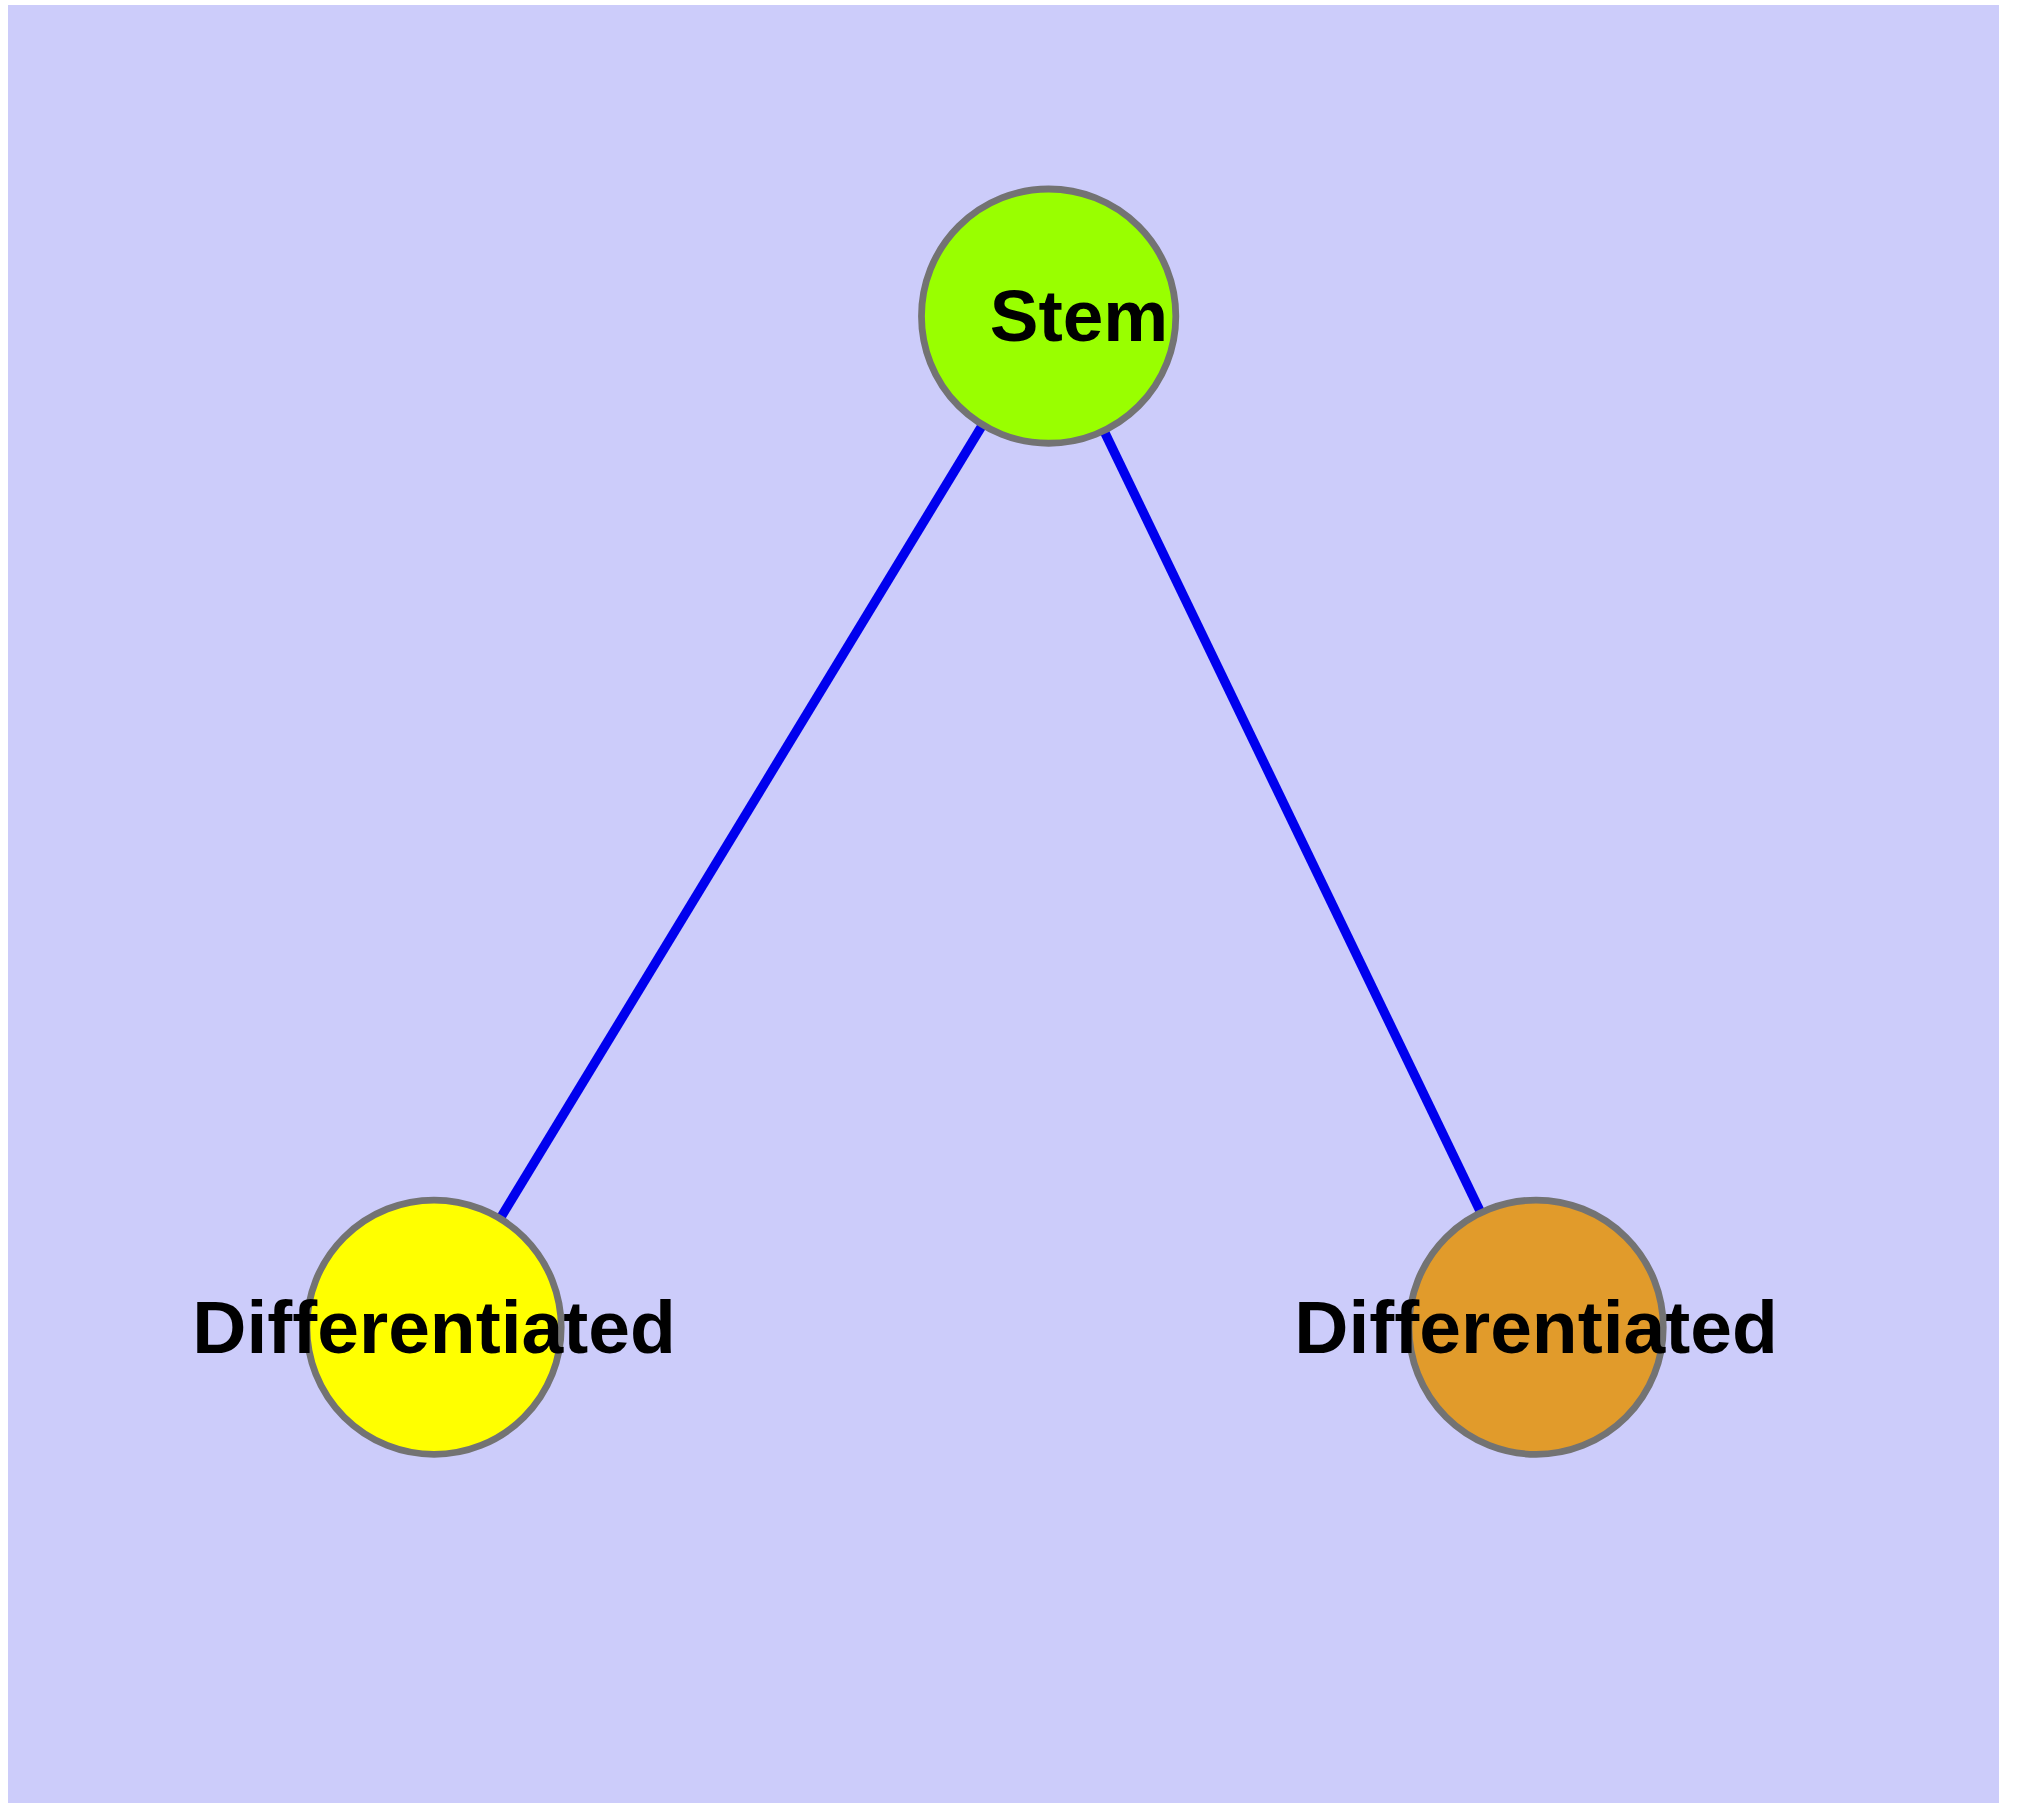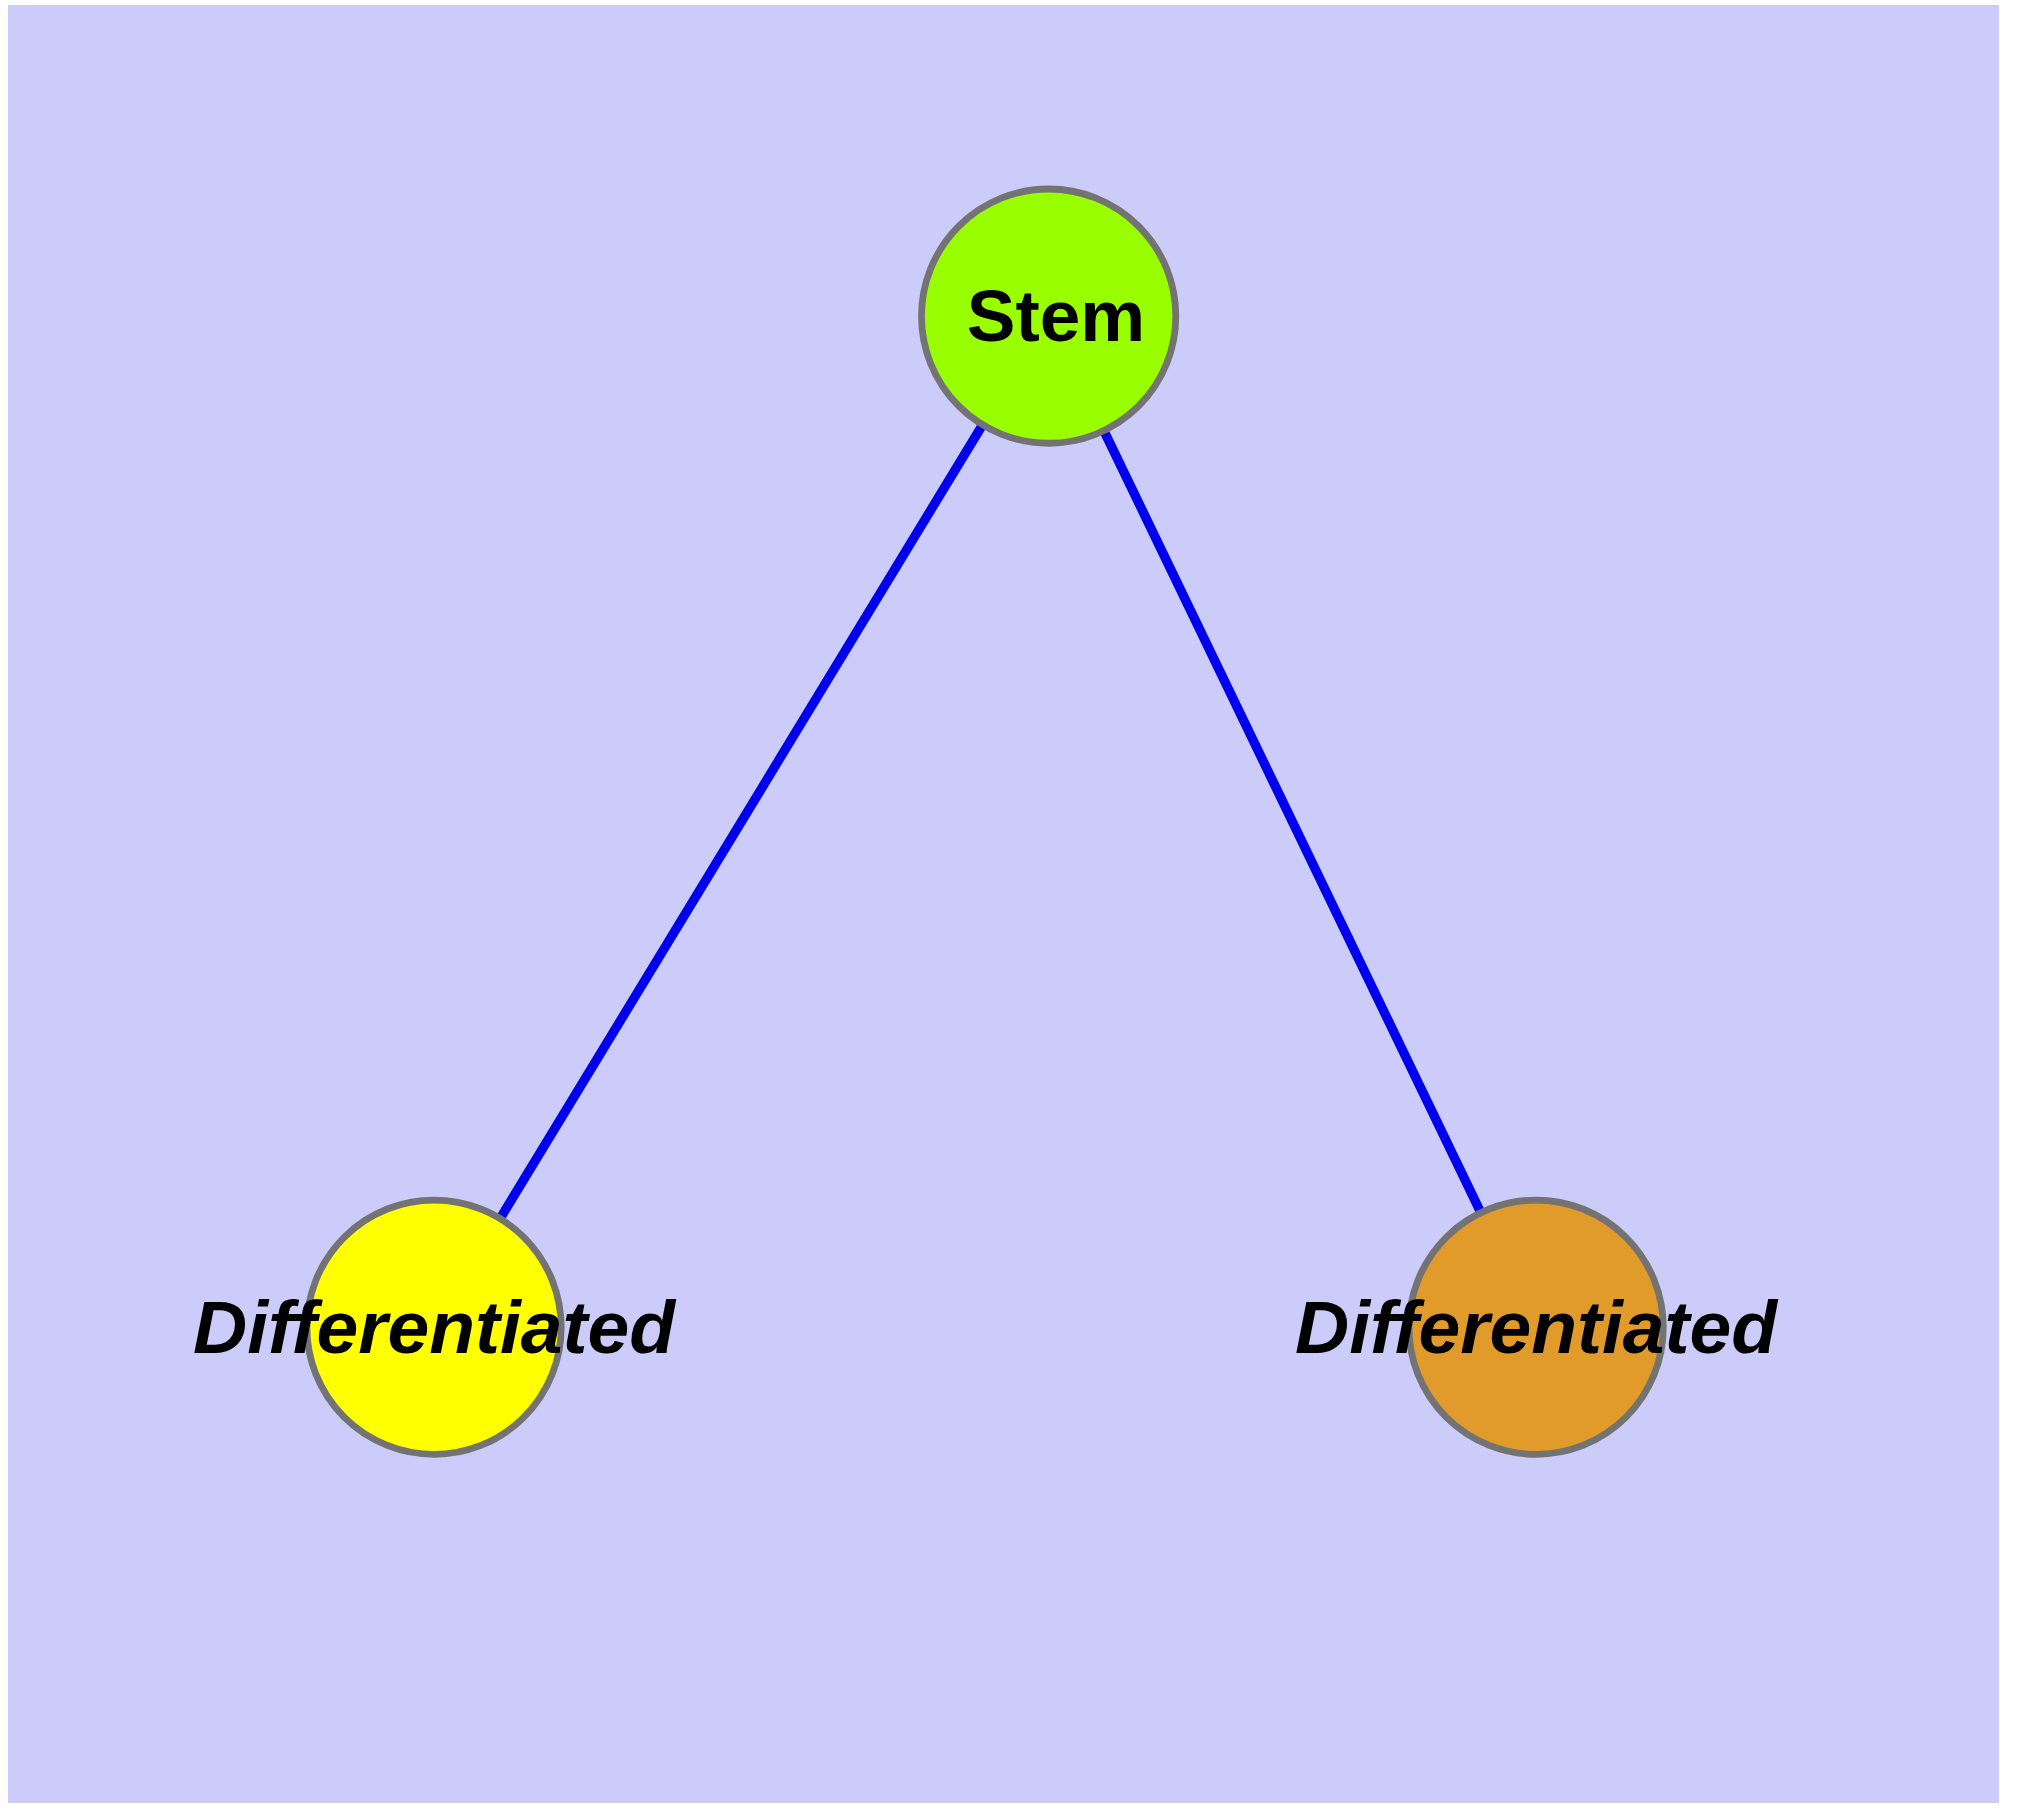--- a/index.html
+++ b/index.html
@@ -45,42 +45,41 @@
     white-space: pre;
     line-height: 1.02;
     pointer-events: none;
     transform: translate(-50%, -50%);
   }
   .label-root {
     font-size: 73px;
   }
   .label-leaf {
     font-size: 75px;
-    font-style: italic;
   }
 </style>
 </head>
 <body>
 
 <div id="graph-canvas" style="background: rgb(255, 255, 255);">
   <div id="graph-plot" style="background: rgb(204, 204, 250);"></div>
 
   <svg class="graph-svg" viewBox="0 0 2384 2138" preserveAspectRatio="none">
     <g>
       <line x1="1159.1000130760485" y1="501.18577158658513" x2="589.8999869239516" y2="1437.8142284134149" stroke="#0000ee" stroke-width="11" stroke-linecap="butt"></line>
       <line x1="1302.1268253526648" y1="508.124004601268" x2="1746.8731746473352" y2="1430.875995398732" stroke="#0000ee" stroke-width="11" stroke-linecap="butt"></line>
     </g>
     <g>
       <circle cx="1237" cy="373" r="150" fill="#99ff00" stroke="#737373" stroke-width="8"></circle>
       <circle cx="512" cy="1566" r="150" fill="#ffff00" stroke="#737373" stroke-width="8"></circle>
       <circle cx="1812" cy="1566" r="150" fill="#e19b2b" stroke="#737373" stroke-width="8"></circle>
     </g>
   </svg>
 
-  <div class="node-label label-root" style="left:1056px; top:316px;">
+  <div class="node-label label-root" style="left:1079px; top:316px;">
     <div>Stem</div>
   </div>
 
   <div class="node-label label-leaf" style="left:434px; top:1327px;">
     <div>Differentiated</div>
   </div>
 
   <div class="node-label label-leaf" style="left:1536px; top:1327px;">
     <div>Differentiated</div>
   </div>

